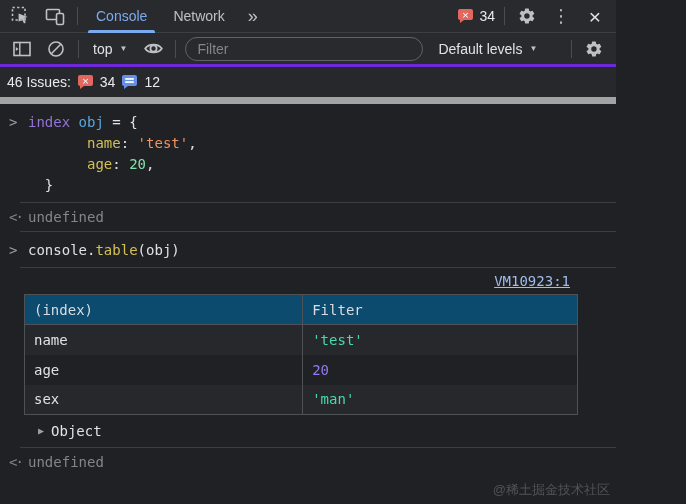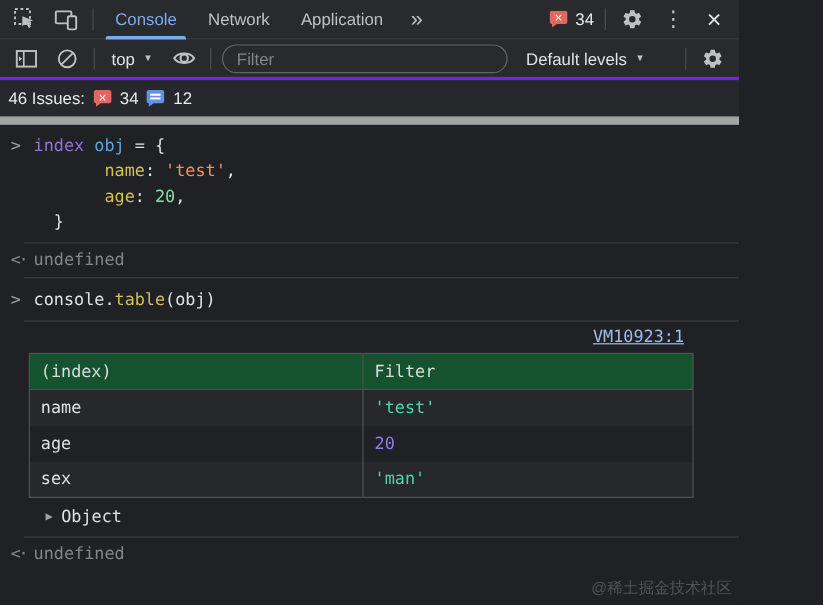--- a/index.html
+++ b/index.html
@@ -61,21 +61,21 @@
   .tok-var { color: #58a6dd; }
   .tok-prop{ color: #d2c057; }
   .tok-str { color: #ef9364; }
   .tok-num { color: #82e0aa; }
   .tok-pl  { color: #dfe1e4; }
 
   .result-wrap { flex: 1; margin: 0 38px 0 24px; }
   .link-row { text-align: right; line-height: 18px; margin-bottom: 4px; }
   .src-link { color: #a0bbee; text-decoration: underline; margin-right: 8px; cursor: pointer; }
   .console-table { width: 100%; border-collapse: collapse; border: 1px solid #4e5155; }
-  .console-table th { background: #14532d; text-align: left; font-weight: normal; height: 30px;
+  .console-table th { background: #0c4a6e; text-align: left; font-weight: normal; height: 30px;
     padding: 0 9px; border-bottom: 1px solid #4e5155; color: #dadce0; cursor: pointer; }
   .console-table td { height: 30px; padding: 0 9px; }
   .console-table th:last-child, .console-table td:last-child { border-left: 1px solid #4e5155; width: 49.7%; }
   .console-table tbody tr:nth-child(odd) { background: rgba(255,255,255,0.035); }
   .str-val { color: #48d8b0; }
   .num-val { color: #9479f0; }
   .expander { display: flex; align-items: center; gap: 7px; margin-top: 6px;
     padding-left: 14px; line-height: 20px; cursor: pointer; }
   .tri { color: #9aa0a6; font-size: 10px; }
 
@@ -102,23 +102,20 @@
         <rect x="1.5" y="3.5" width="13" height="10" rx="1" fill="none" stroke="#bdc1c6" stroke-width="1.6"></rect>
         <rect x="11.5" y="7.5" width="7" height="11" rx="1.5" fill="#292a2d" stroke="#bdc1c6" stroke-width="1.6"></rect>
       </svg>
     </div>
     <div class="vsep"></div>
     <div class="tab active">
         <span>Console</span>
       </div>
     <div class="tab">
         <span>Network</span>
-      </div>
-    <div class="tab">
-        <span>Application</span>
       </div>
     <div class="more-tabs glyph">»</div>
 
     <div class="badge-group">
       <svg width="15" height="14" viewBox="0 0 15 14">
         <path d="M2 0h11c1.1 0 2 .9 2 2v7c0 1.1-.9 2-2 2H6l-4 3v-3c-1.1 0-2-.9-2-2V2C0 .9.9 0 2 0z" fill="#e2675e"></path>
         <text x="7.5" y="8.9" font-size="9" fill="#ffffff" text-anchor="middle" font-family="DejaVu Sans, sans-serif">×</text>
       </svg>
       <span>34</span>
     </div>

